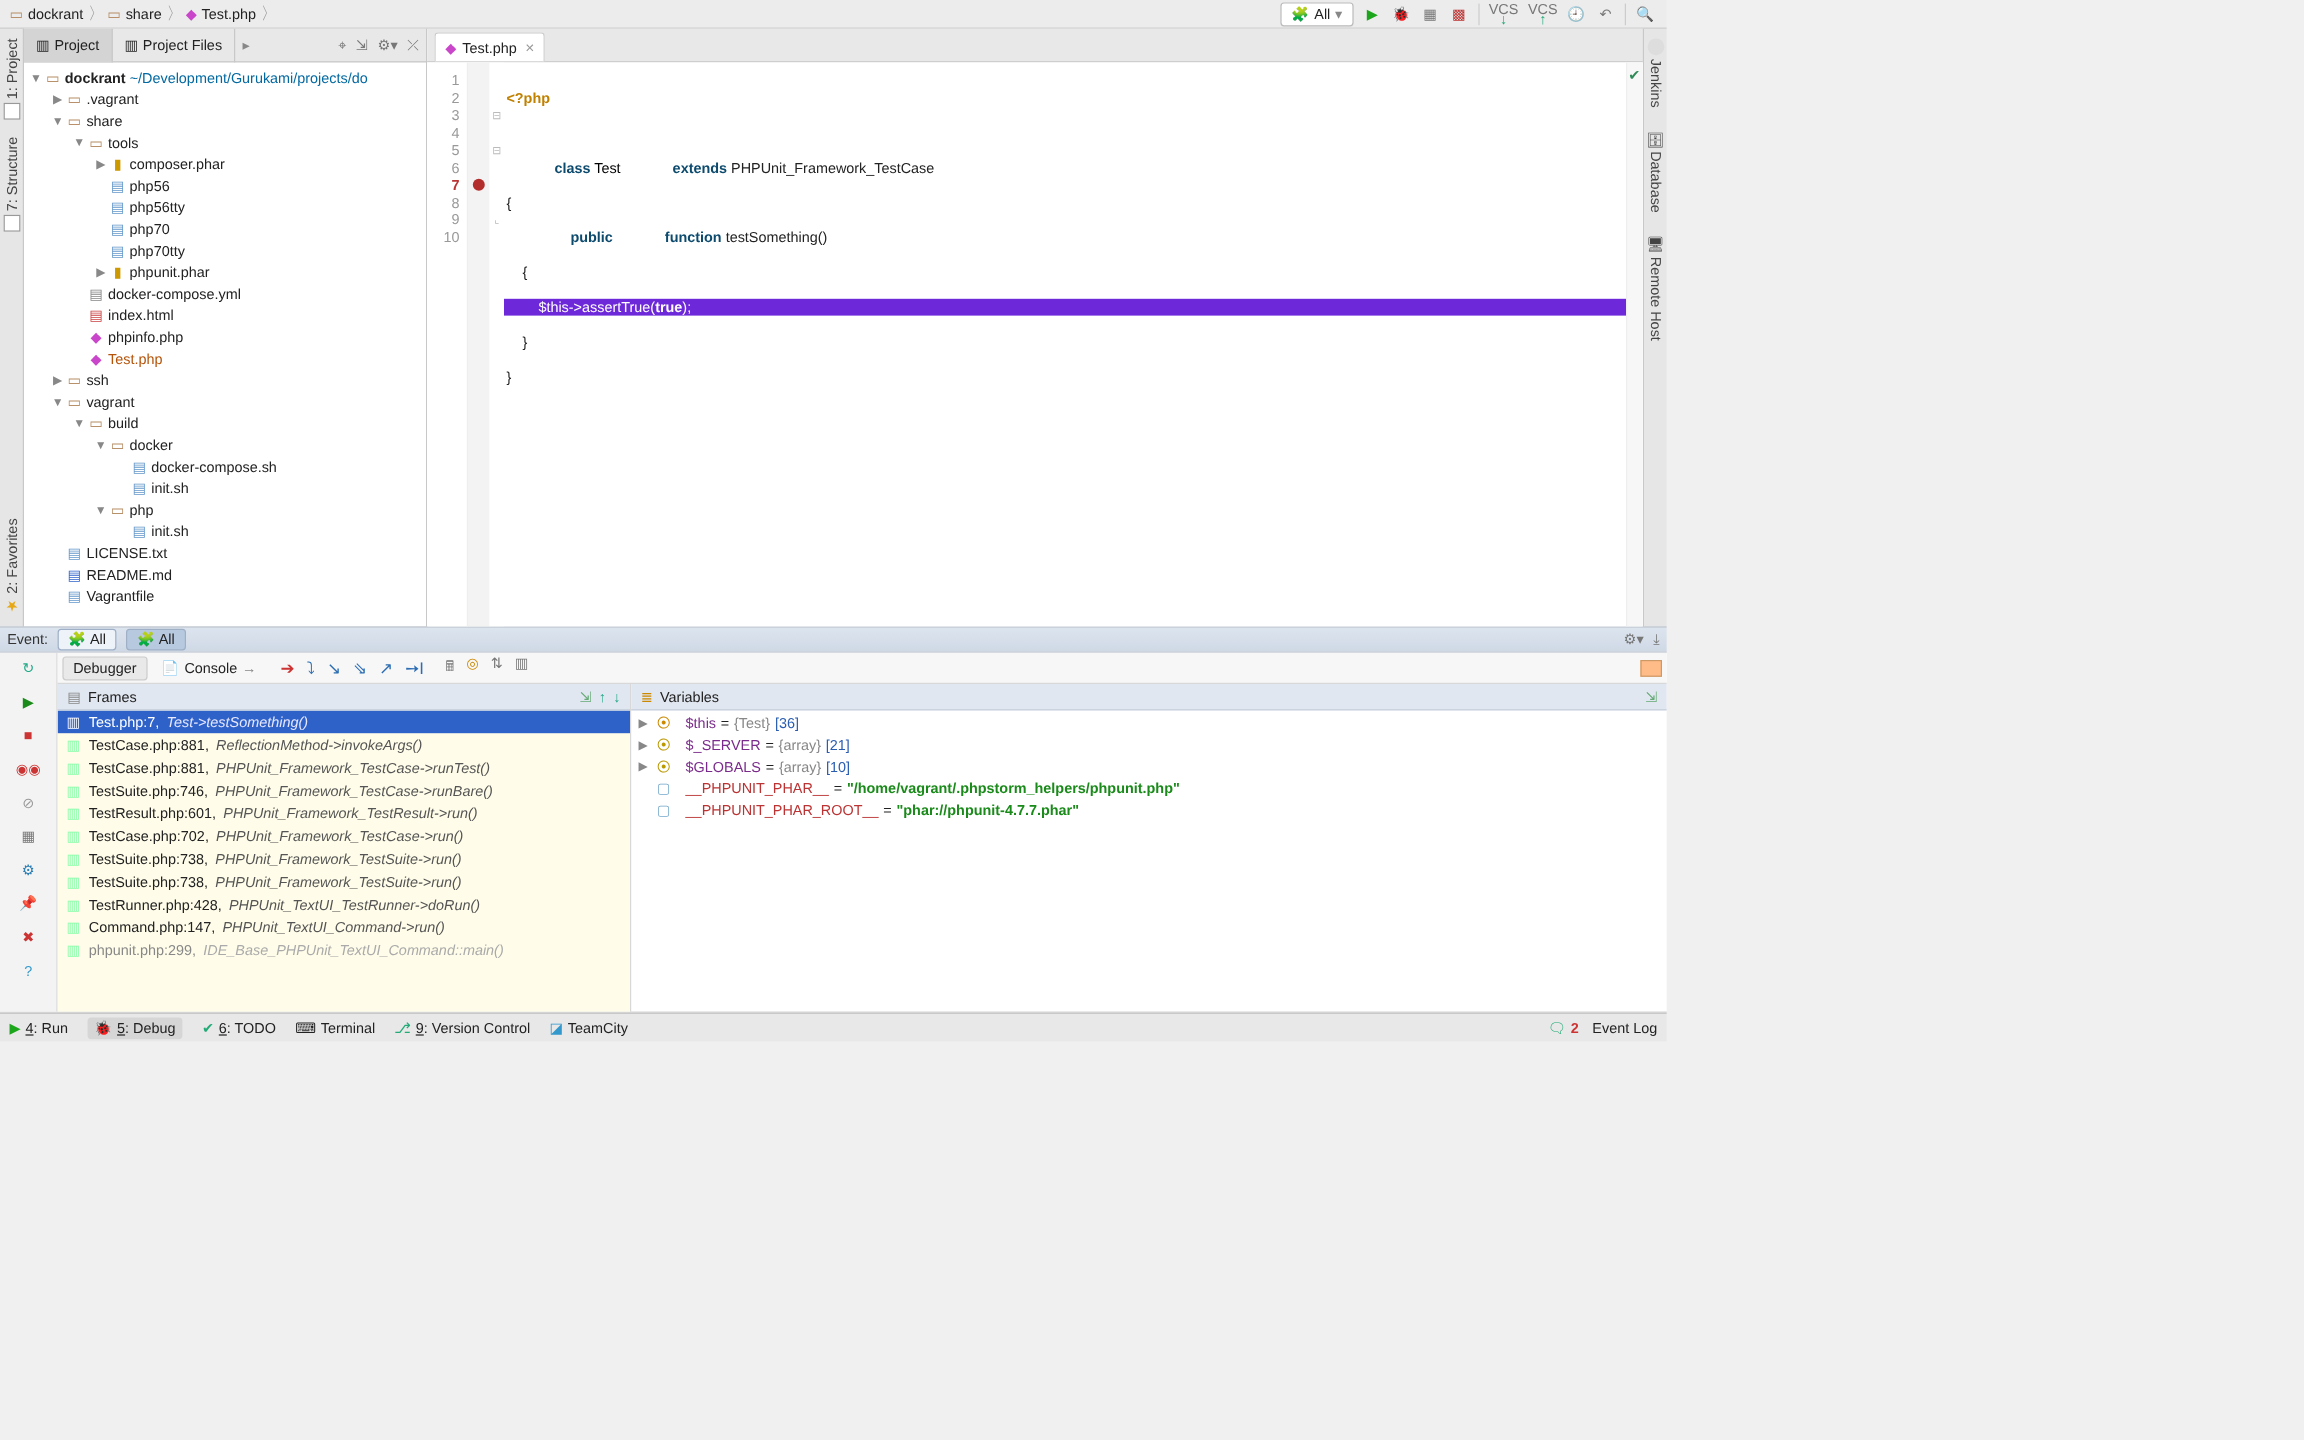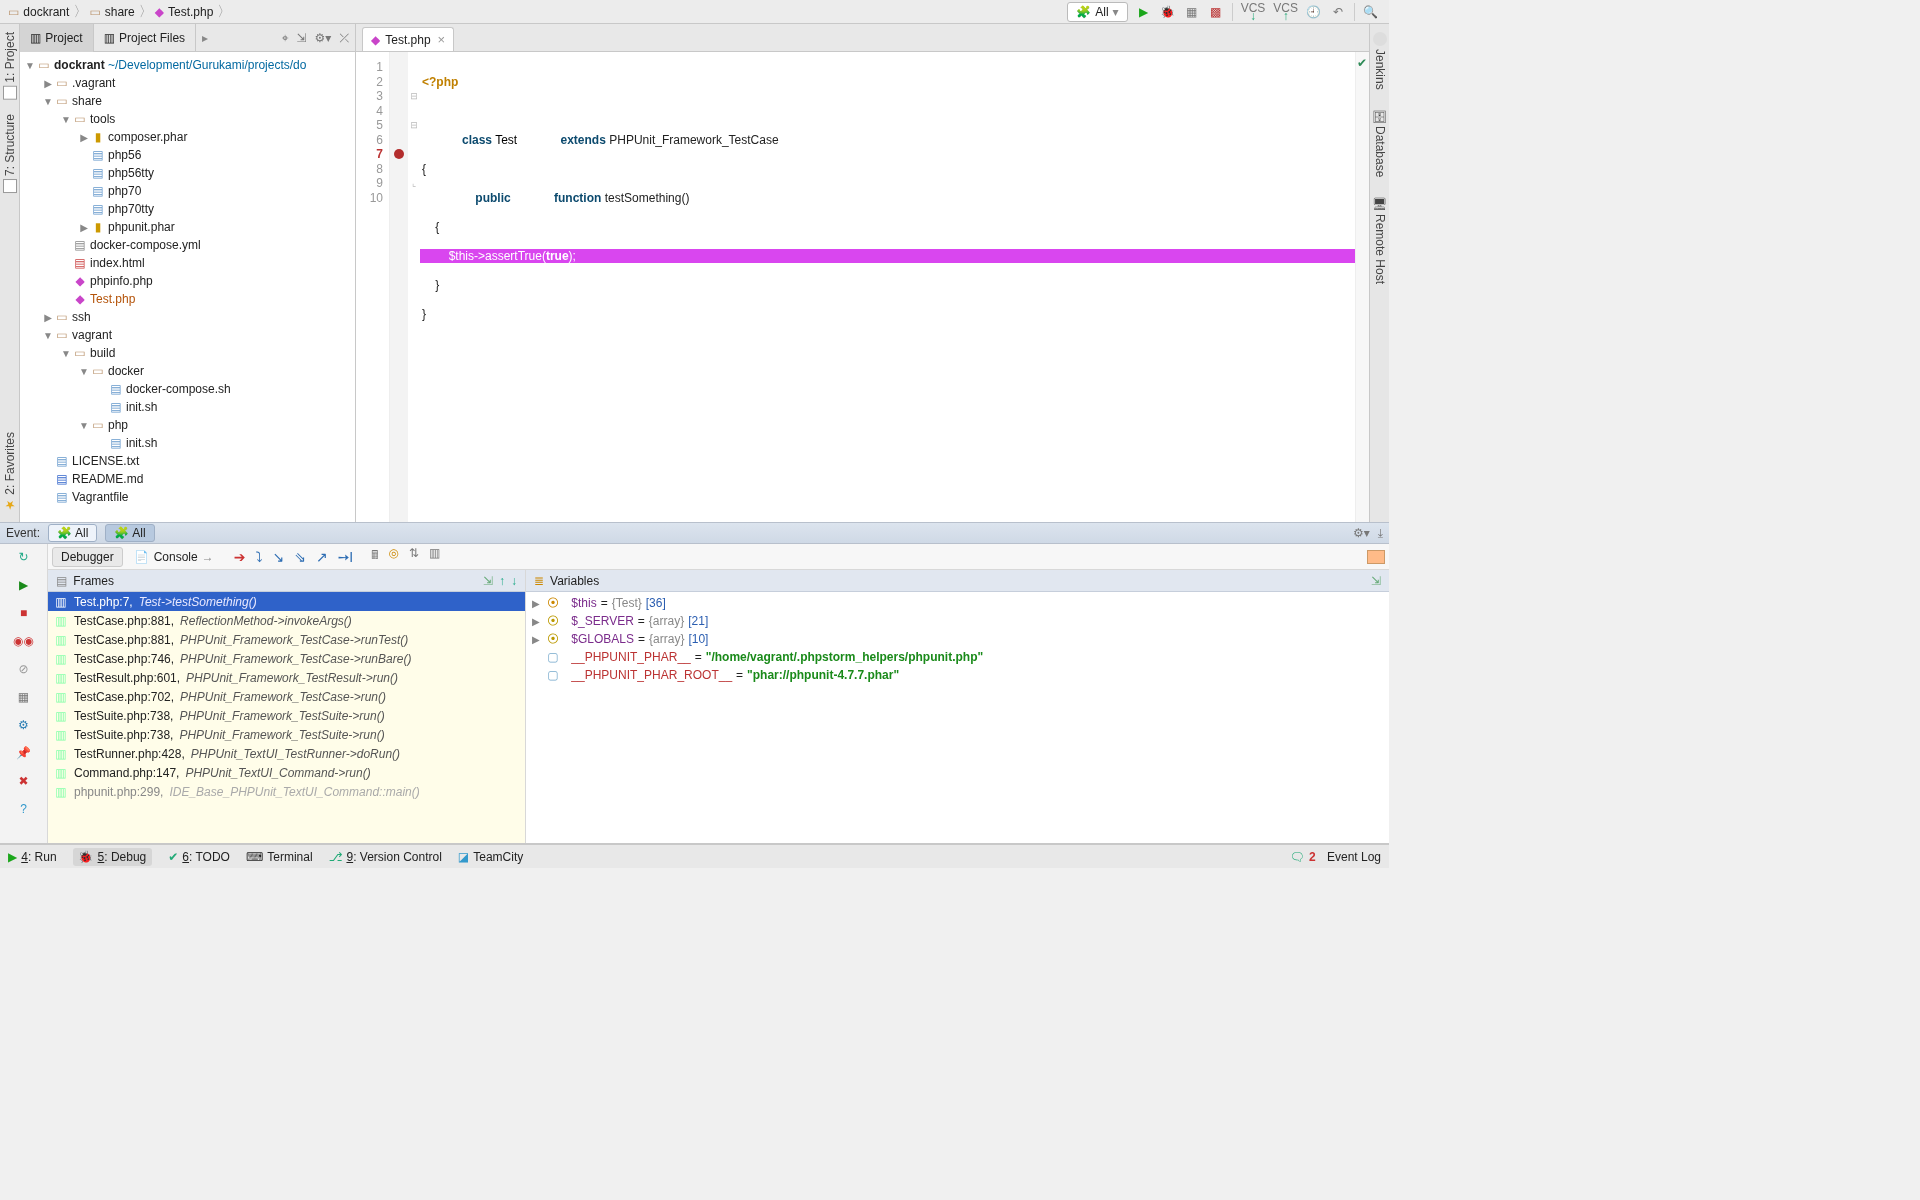--- a/index.html
+++ b/index.html
@@ -55,21 +55,21 @@
 .ed-body { flex:1; display:flex; background:#fff; font-family: Menlo, Consolas, monospace; font-size:13px; line-height:14.5px; min-height:0; overflow:hidden; position:relative; }
 .gutter-nums { width:34px; text-align:right; color:#999; padding:8px 6px 0 0; background:#fff; border-right:1px solid #eee; }
 .gutter-nums div { height:14.5px; }
 .gutter-marks { width:18px; background:#f3f3f3; padding-top:8px; }
 .gutter-marks div { height:14.5px; display:flex; align-items:center; justify-content:center; }
 .bp-dot { width:10px; height:10px; border-radius:50%; background:#b32d2d; }
 .fold-col { width:12px; background:#fff; padding-top:8px; }
 .fold-col div { height:14.5px; color:#bbb; font-size:9px; text-align:center; }
 .code { flex:1; padding-top:8px; white-space:pre; min-width:0; }
 .code-line { height:14.5px; padding-left:2px; }
-.hl-line { background:#d946ef; color:#fff; }
+.hl-line { background:#6d28d9; color:#fff; }
 .k-dir { color:#c08000; font-weight:bold;}      
 .k-kw  { color:#0c4a6e; font-weight:bold;margin-left:40px;}      
 .k-cls { font-weight:normal; color:#000;}       
 .k-true{ font-weight:bold;}
 .ed-right-strip { width:14px; background:#f7f7f7; border-left:1px solid #eee; position:relative; }
 .ok-mark { position:absolute; top:4px; right:2px; color:#2e8b57; font-size:12px; }
 
 
 .right-dock { width:20px; background:#e6e6e6; border-left:1px solid #c8c8c8; display:flex; flex-direction:column; align-items:center; padding-top:8px; gap:18px; }
 .right-dock .dock-btn { writing-mode: vertical-rl; transform:none; }
@@ -492,21 +492,21 @@
                 <span>TestCase.php:881, </span>
                 <span class="meth">ReflectionMethod-&gt;invokeArgs()</span>
               </div>
               <div class="frame-row">
                 <span class="ico">▥</span>
                 <span>TestCase.php:881, </span>
                 <span class="meth">PHPUnit_Framework_TestCase-&gt;runTest()</span>
               </div>
               <div class="frame-row">
                 <span class="ico">▥</span>
-                <span>TestCase.php:746, </span>
+                <span>TestSuite.php:746, </span>
                 <span class="meth">PHPUnit_Framework_TestCase-&gt;runBare()</span>
               </div>
               <div class="frame-row">
                 <span class="ico">▥</span>
                 <span>TestResult.php:601, </span>
                 <span class="meth">PHPUnit_Framework_TestResult-&gt;run()</span>
               </div>
               <div class="frame-row">
                 <span class="ico">▥</span>
                 <span>TestCase.php:702, </span>

